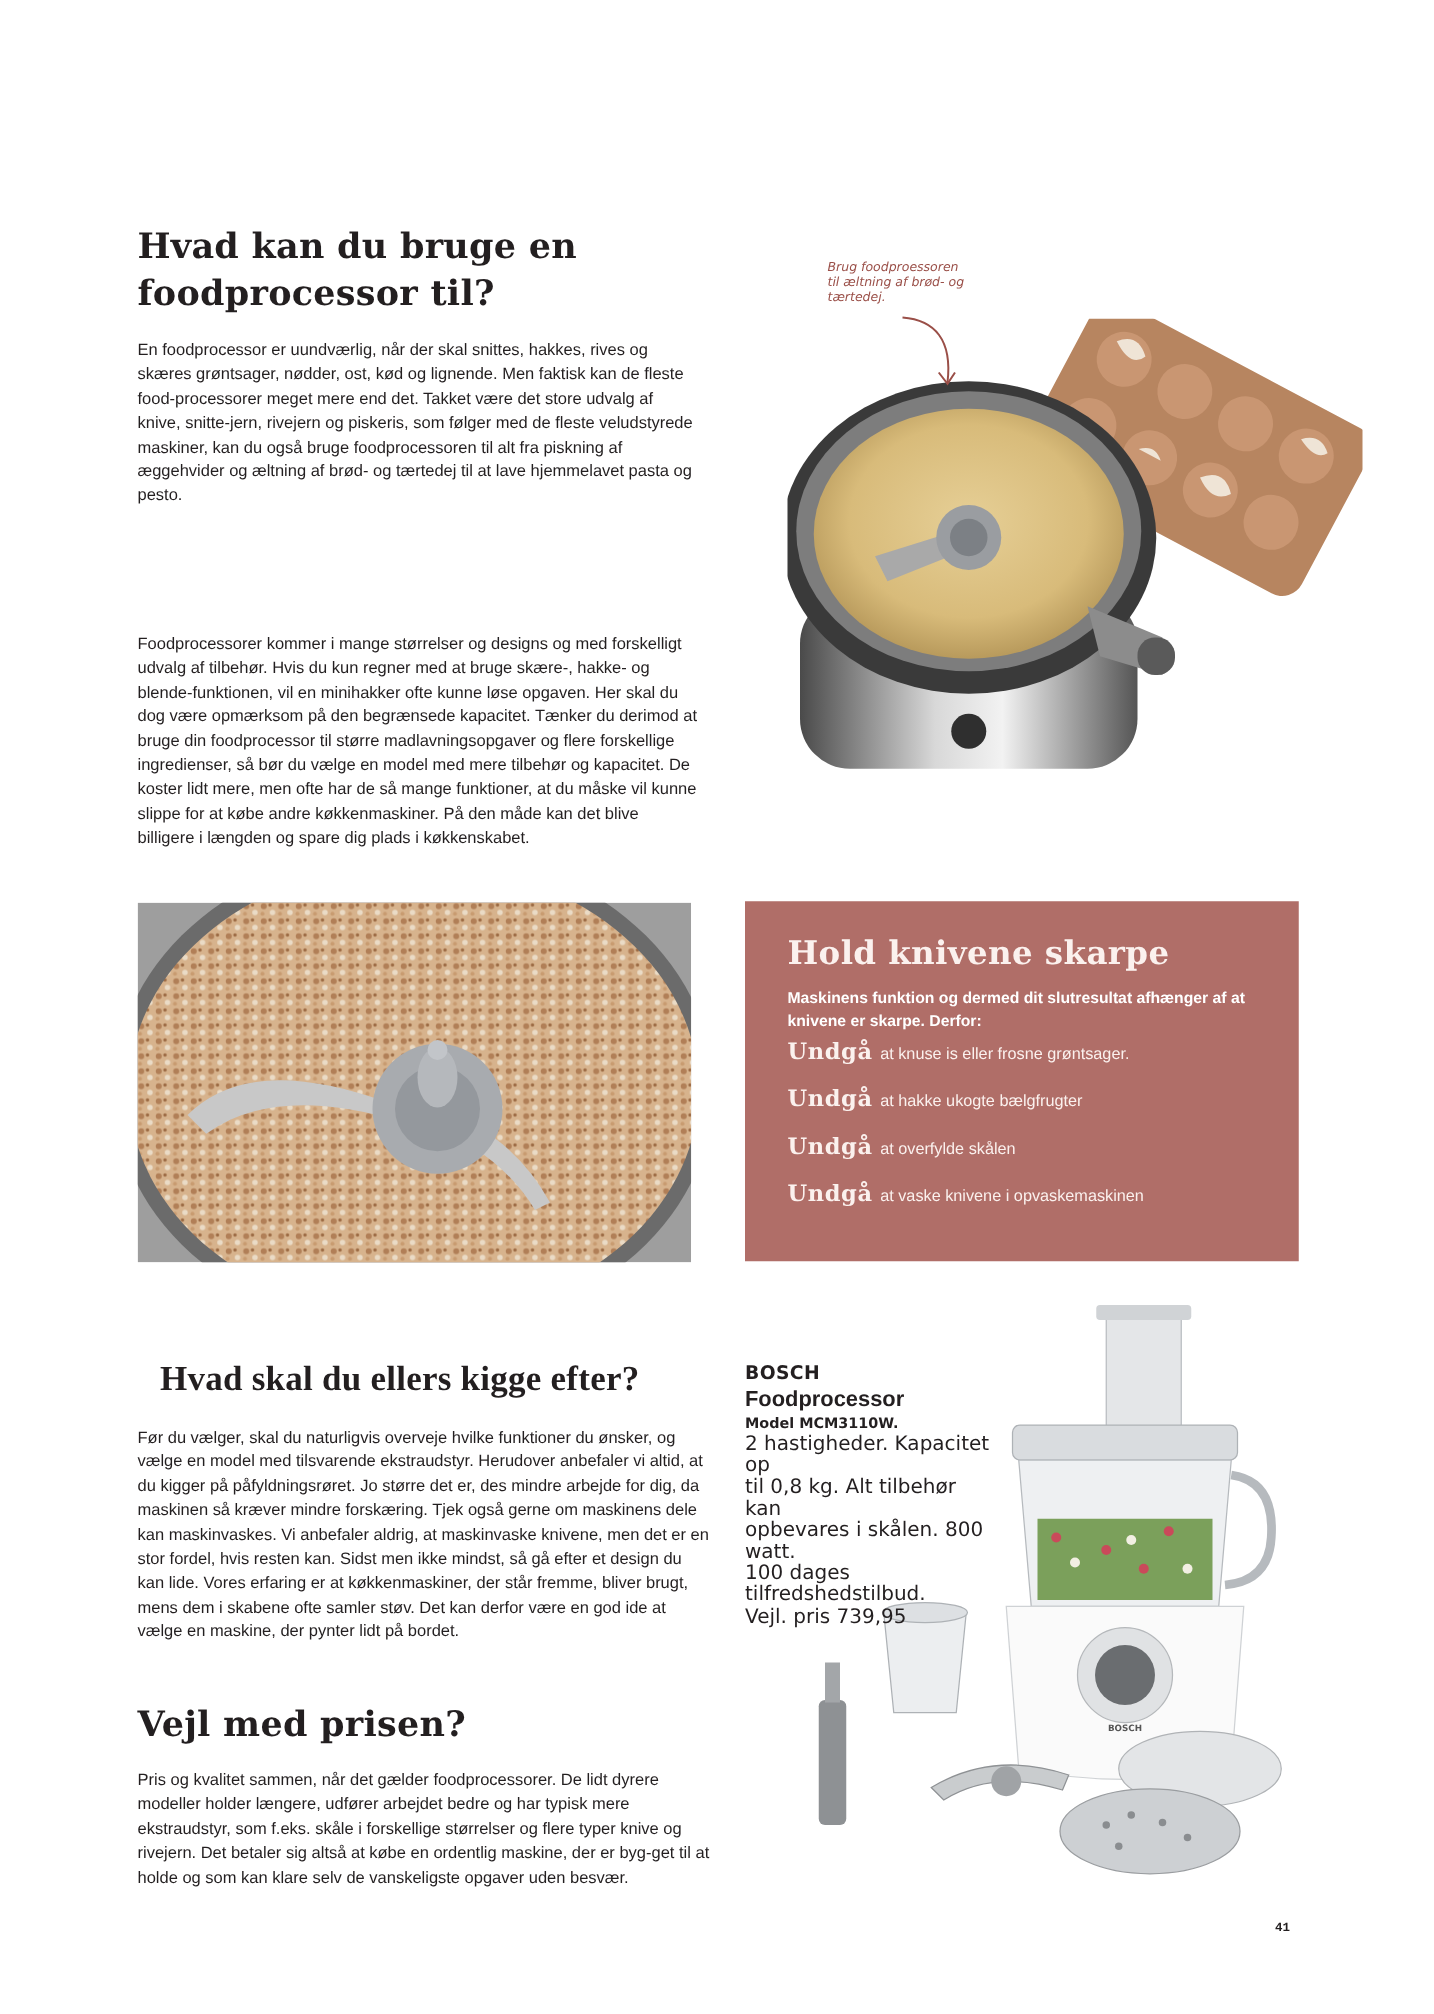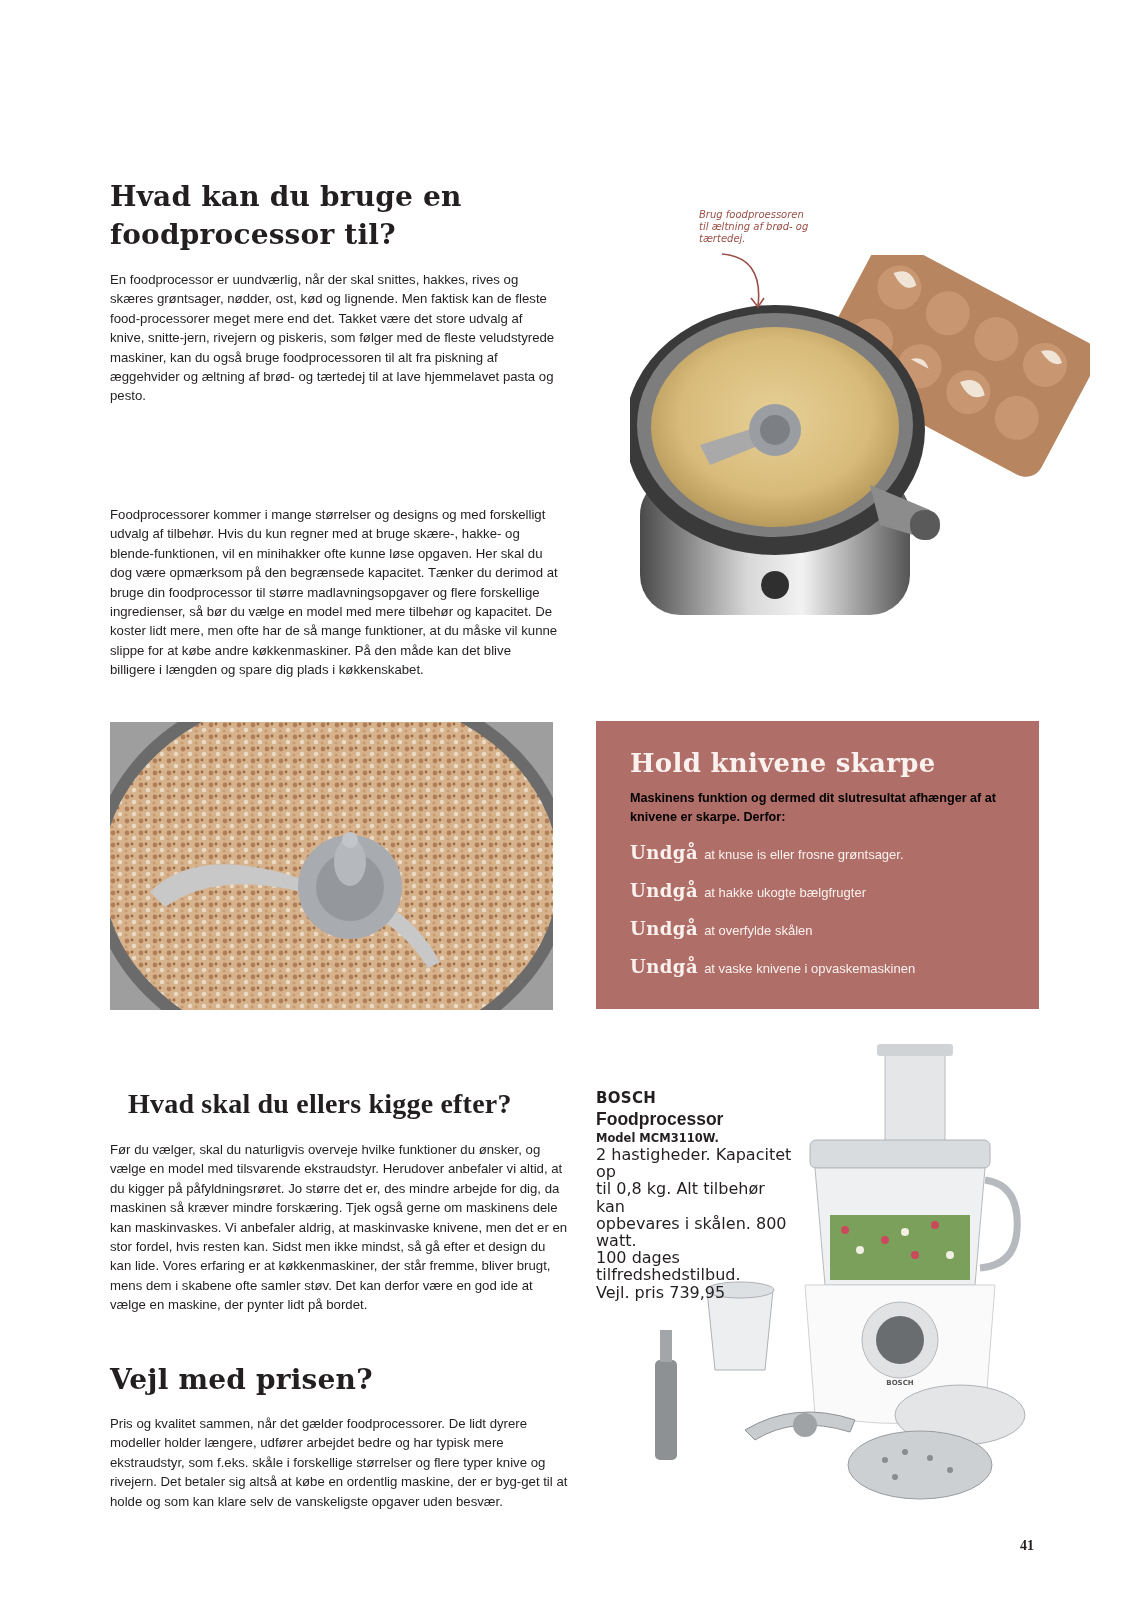--- a/index.html
+++ b/index.html
@@ -21,55 +21,55 @@
   .abs { position: absolute; }
 
   
   #h1 { left: 110px; top: 178px; width: 440px; font-size: 28px; line-height: 38px; }
   #p1 { left: 110px; top: 270px; width: 450px; }
 
   #h2 { left: 110px; top: 410px; width: 440px; font-size: 28px; line-height: 38px; }
   #p2 { left: 110px; top: 505px; width: 450px; }
 
   
-  #caption { left: 662px; top: 209px; width: 130px; font-family: "DejaVu Sans", sans-serif; font-style: italic; font-size: 10px; line-height: 12px; color: #9a4f48; margin-left: 37px; }
+  #caption { left: 662px; top: 209px; width: 130px; font-family: "DejaVu Sans", sans-serif; font-style: italic; font-size: 10px; line-height: 12px; color: #9a4f48; }
   #arrow { left: 718px; top: 250px; width: 60px; height: 62px; }
 
   
   #photo1 { left: 630px; top: 255px; width: 460px; height: 370px; }
 
   
   #photo2 { left: 110px; top: 722px; width: 443px; height: 288px; overflow: hidden; }
 
   
   #tipbox { left: 596px; top: 721px; width: 443px; height: 288px; background: #b06e68; color: #fbeeea; padding: 26px 0 16px 34px; }
   #tipbox .tip-title { font-family: "DejaVu Serif", "Liberation Serif", serif; font-weight: bold; font-size: 26px; line-height: 32px; color: #fbf1ee; letter-spacing: 0.3px; }
-  #tipbox .tip-intro { font-family: "Liberation Sans", sans-serif; font-weight: bold; font-size: 12.6px; line-height: 19px; margin-top: 10px; width: 380px; color: #000000; }
-  #tipbox .tip-list { margin-top: 15px; }
+  #tipbox .tip-intro { font-family: "Liberation Sans", sans-serif; font-weight: bold; font-size: 12.6px; line-height: 19px; margin-top: 10px; width: 380px; color: #ffffff; }
+  #tipbox .tip-list { margin-top: 4px; }
   #tipbox .tip-item { display: flex; align-items: baseline; height: 38px; }
   #tipbox .tip-kw { font-family: "DejaVu Serif", "Liberation Serif", serif; font-weight: bold; font-size: 18px; color: #fbf1ee; margin-right: 6px; letter-spacing: 0.5px; }
   #tipbox .tip-txt { font-family: "Liberation Sans", sans-serif; font-size: 13px; color: #fbf1ee; }
 
   
   #h3 { left: 128px; top: 1086px; width: 460px; font-size: 28px; line-height: 36px; font-family: Liberation Serif, serif; }
   #p3 { left: 110px; top: 1140px; width: 460px; }
 
   #h4 { left: 110px; top: 1362px; width: 460px; font-size: 28px; line-height: 36px; }
   #p4 { left: 110px; top: 1414px; width: 460px; }
 
   
   #prod { left: 596px; top: 1089px; width: 200px; }
   #prod .brand { font-family: "DejaVu Sans", sans-serif; font-weight: bold; font-size: 15px; color: #231f20; letter-spacing: 0.3px; }
   #prod .pname { font-family: "Liberation Sans", sans-serif; font-weight: bold; font-size: 17.5px; line-height: 22px; color: #231f20; margin-top: 1px; }
   #prod .model { font-family: "DejaVu Sans", sans-serif; font-weight: bold; font-size: 11.5px; line-height: 16px; color: #231f20; }
   #prod .spec { font-family: "DejaVu Sans", sans-serif; font-size: 16px; line-height: 17.2px; color: #231f20; }
 
   #photo3 { left: 645px; top: 1040px; width: 420px; height: 470px; }
 
-  #pagenum { left: 1020px; top: 1538px; font-family: Liberation Serif, serif; font-weight: bold; font-size: 14px; color: #231f20; }
+  #pagenum { left: 1020px; top: 1538px; font-family: Liberation Mono, monospace; font-weight: bold; font-size: 10px; color: #231f20; }
 </style>
 </head>
 <body>
 
 <h2 id="h1" class="abs serif-head">
   <span>Hvad kan du bruge en</span><br>
   <span>foodprocessor til?</span>
 </h2>
 <p id="p1" class="abs body-text">En foodprocessor er uundværlig, når der skal snittes, hakkes, rives og skæres grøntsager, nødder, ost, kød og lignende. Men faktisk kan de fleste food-processorer meget mere end det. Takket være det store udvalg af knive, snitte-jern, rivejern og piskeris, som følger med de fleste veludstyrede maskiner, kan du også bruge foodprocessoren til alt fra piskning af æggehvider og æltning af brød- og tærtedej til at lave hjemmelavet pasta og pesto.</p>
 

